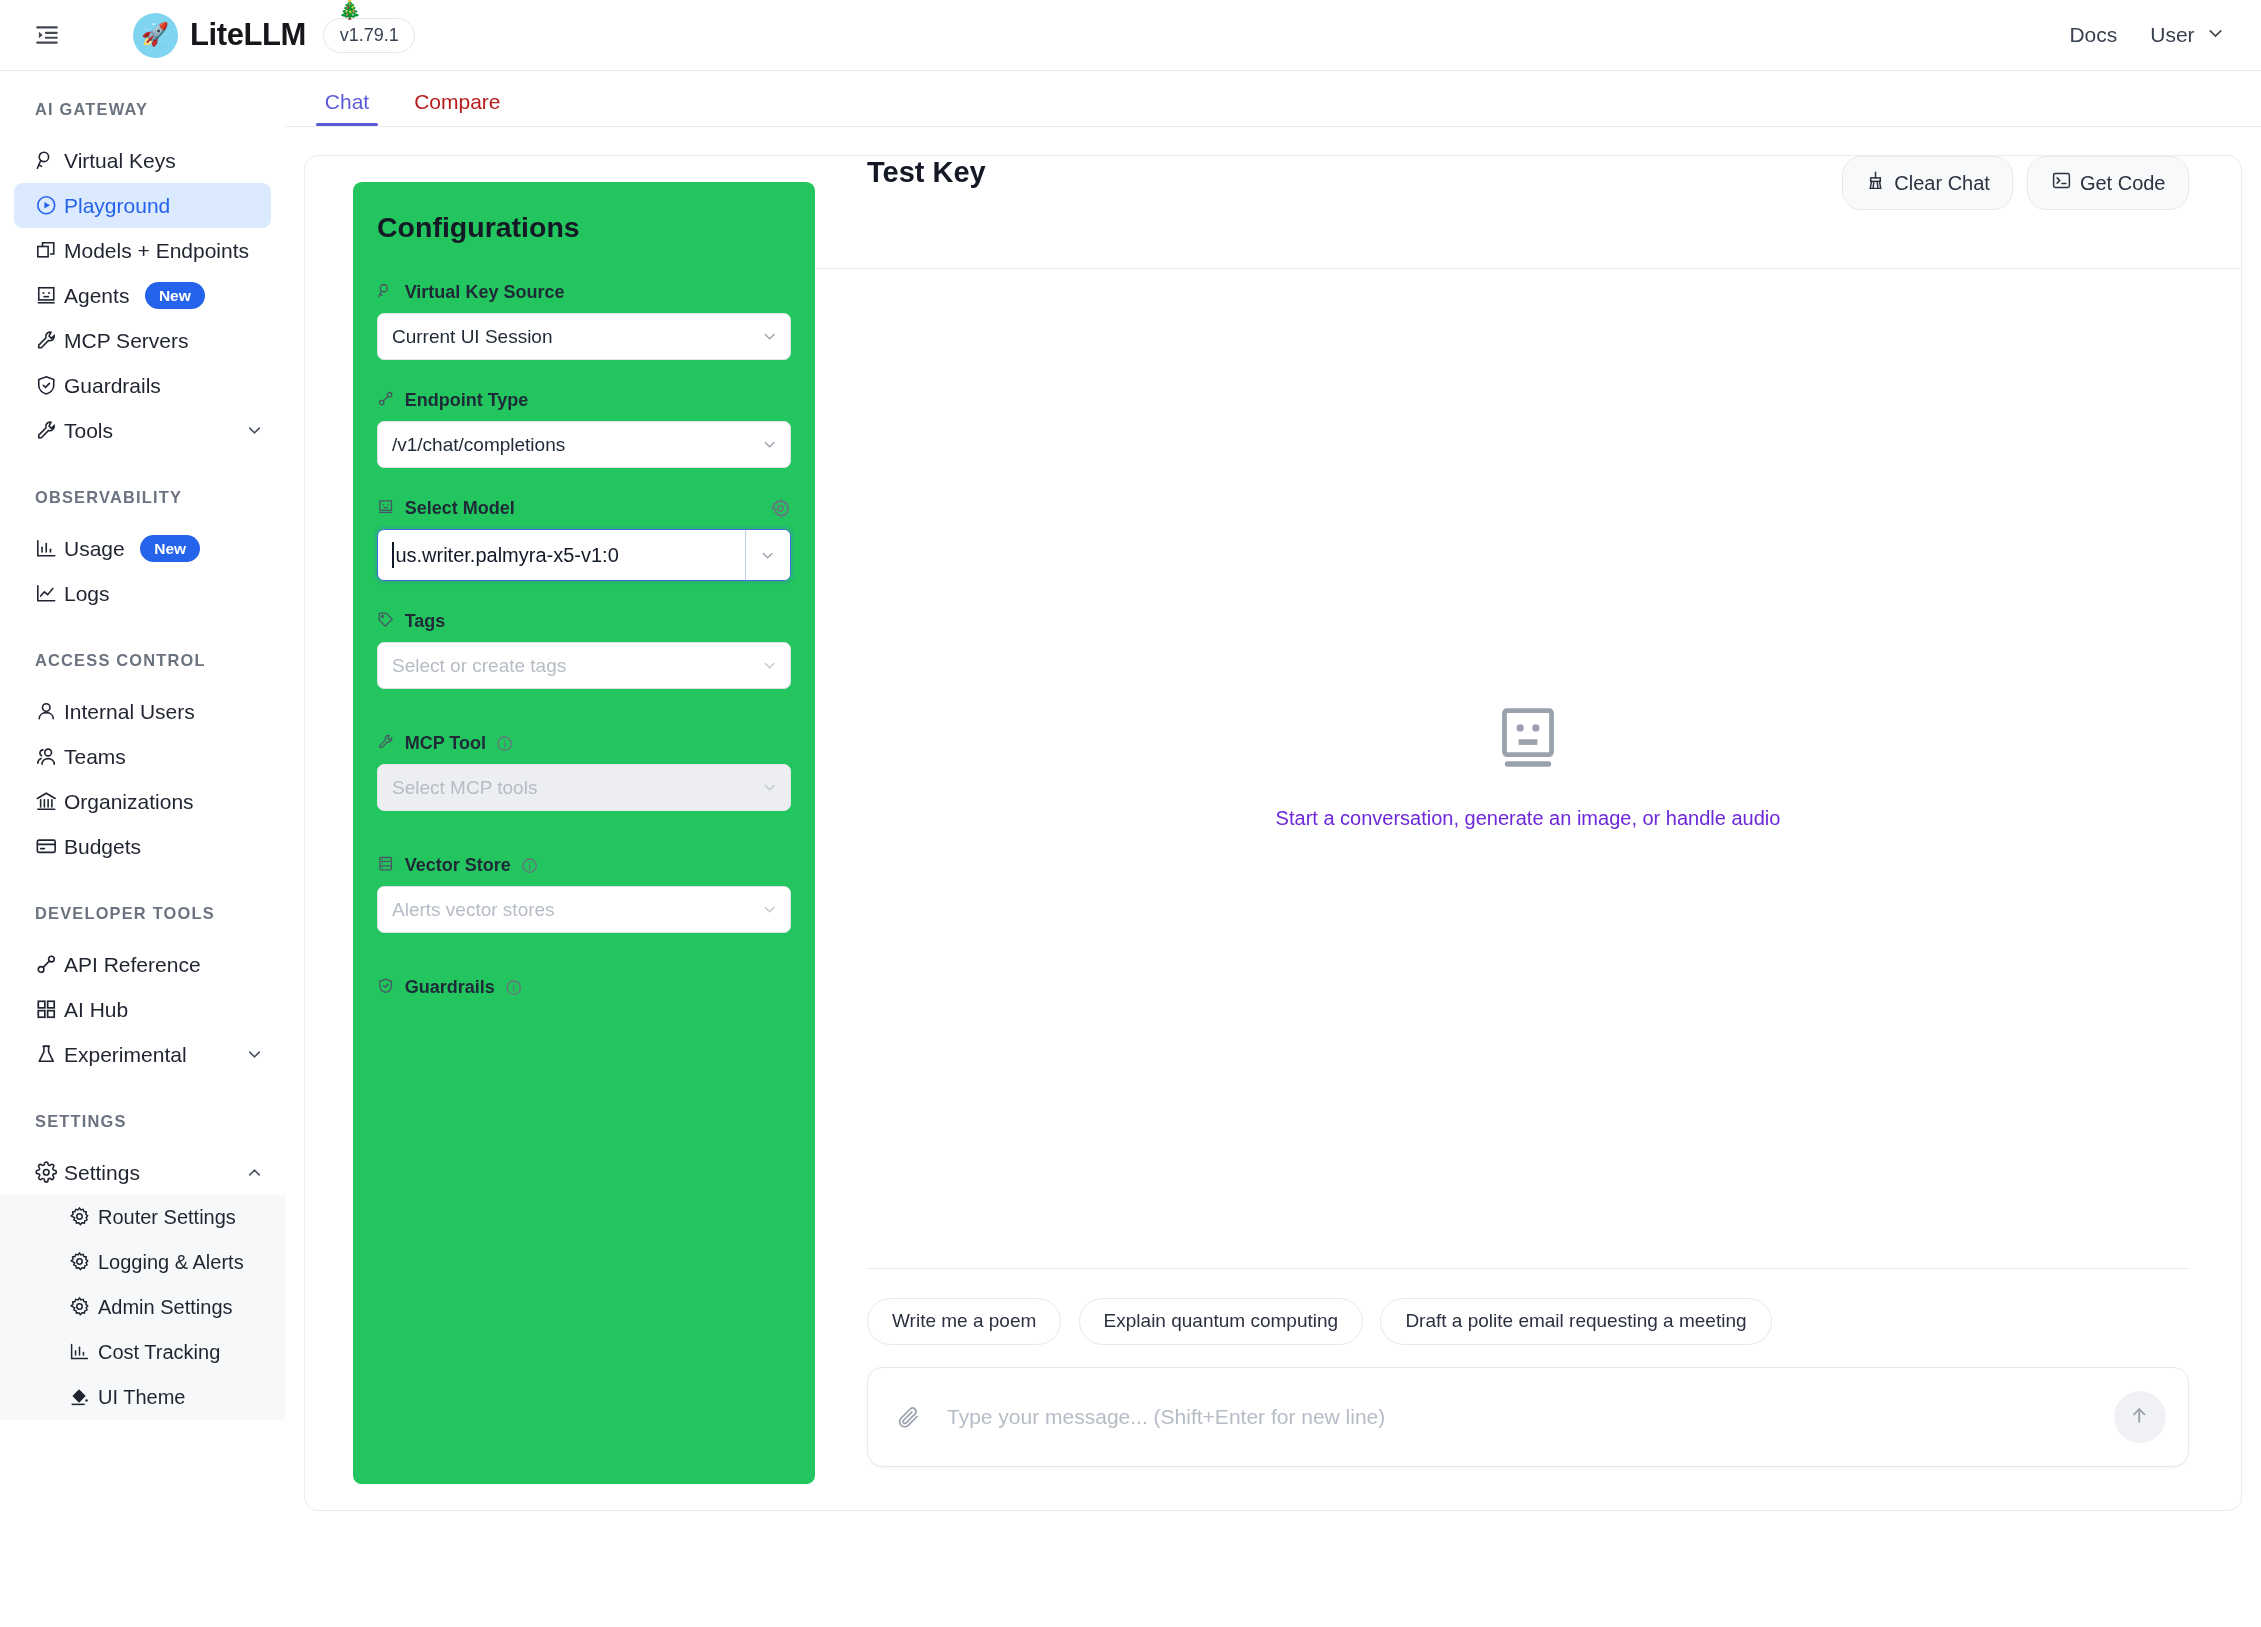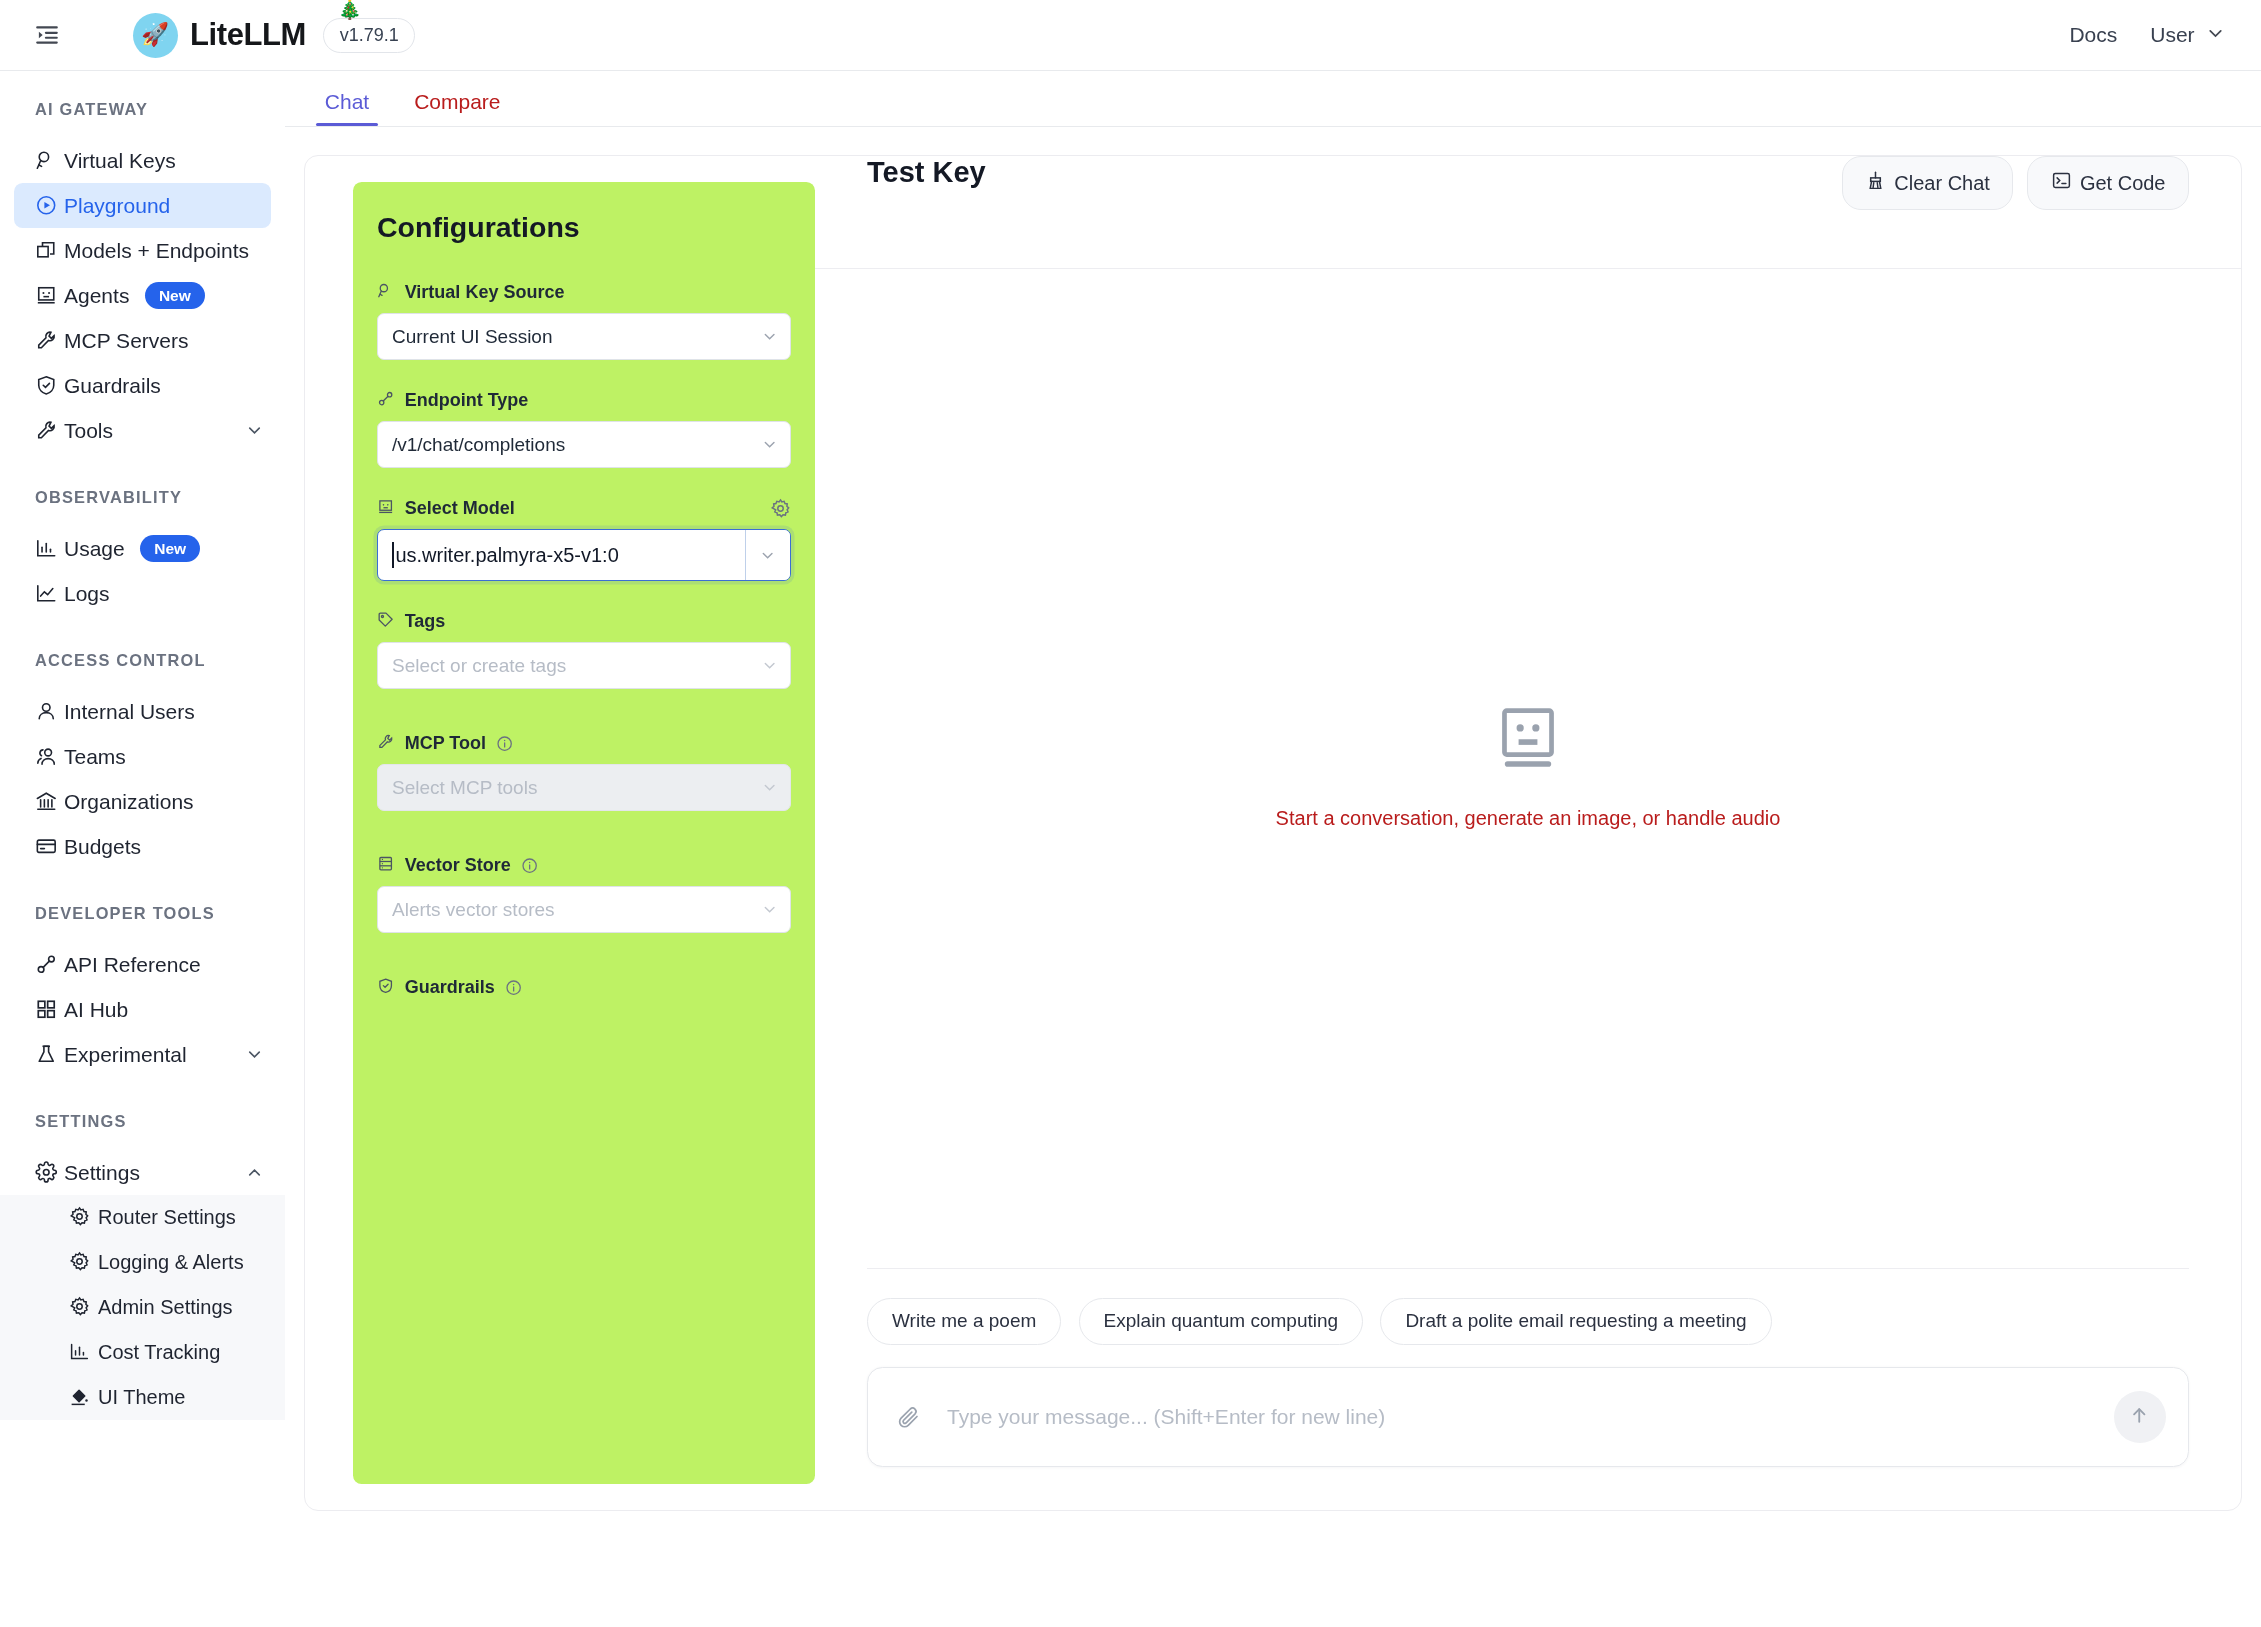--- a/index.html
+++ b/index.html
@@ -104,21 +104,21 @@
   .outer-card {
     position: absolute; top: 155px; left: 304px;
     width: 1938px; height: 1356px;
     background: #fff; border: 0.9px solid #ececf0; border-radius: 14px;
     display: flex; overflow: hidden;
   }
 
   
   .config-panel {
     width: 462px; margin: 26px 0 26px 48px;
-    background: #bef264; border-radius: 8.6px;
+    background: #22c55e; border-radius: 8.6px;
     padding: 29px 24px 0 24px;
     flex-shrink: 0;
   }
   .config-title { font-size: 28.5px; font-weight: 700; color: #141925; margin-bottom: 38px; }
   .field { margin-bottom: 8.6px; }
   .field-label-row {
     display: flex; align-items: center; gap: 10.4px; margin-bottom: 10.4px;
   }
   .field-label {
     font-size: 18px; font-weight: 600; color: #1f2937;
@@ -169,21 +169,21 @@
     display: flex; align-items: center; gap: 8px; padding: 0 22.5px;
     font-size: 20px; color: #2b3140; cursor: pointer;
   }
   .chat-divider { height: 0.9px; background: #ededf1; margin: 0 0 0 0; }
 
   .chat-body {
     flex: 1; display: flex; flex-direction: column;
     align-items: center; justify-content: center;
   }
   .robot-wrap { display: flex; flex-direction: column; align-items: center; }
-  .empty-text { font-size: 20px; color: #b91c1c; margin-top: 29px; }
+  .empty-text { font-size: 20px; color: #6d28d9; margin-top: 29px; }
 
   .chips-row {
     display: flex; gap: 17.3px; padding: 0 0 0 52px; margin-bottom: 22.5px;
   }
   .chip {
     border: 0.9px solid #e6e8ec; border-radius: 863px; background: #fff;
     height: 47px; display: flex; align-items: center; padding: 0 24px;
     font-size: 19px; color: #2b3140; cursor: pointer;
   }
   .composer-wrap { padding: 0 52px 43px 52px; }

